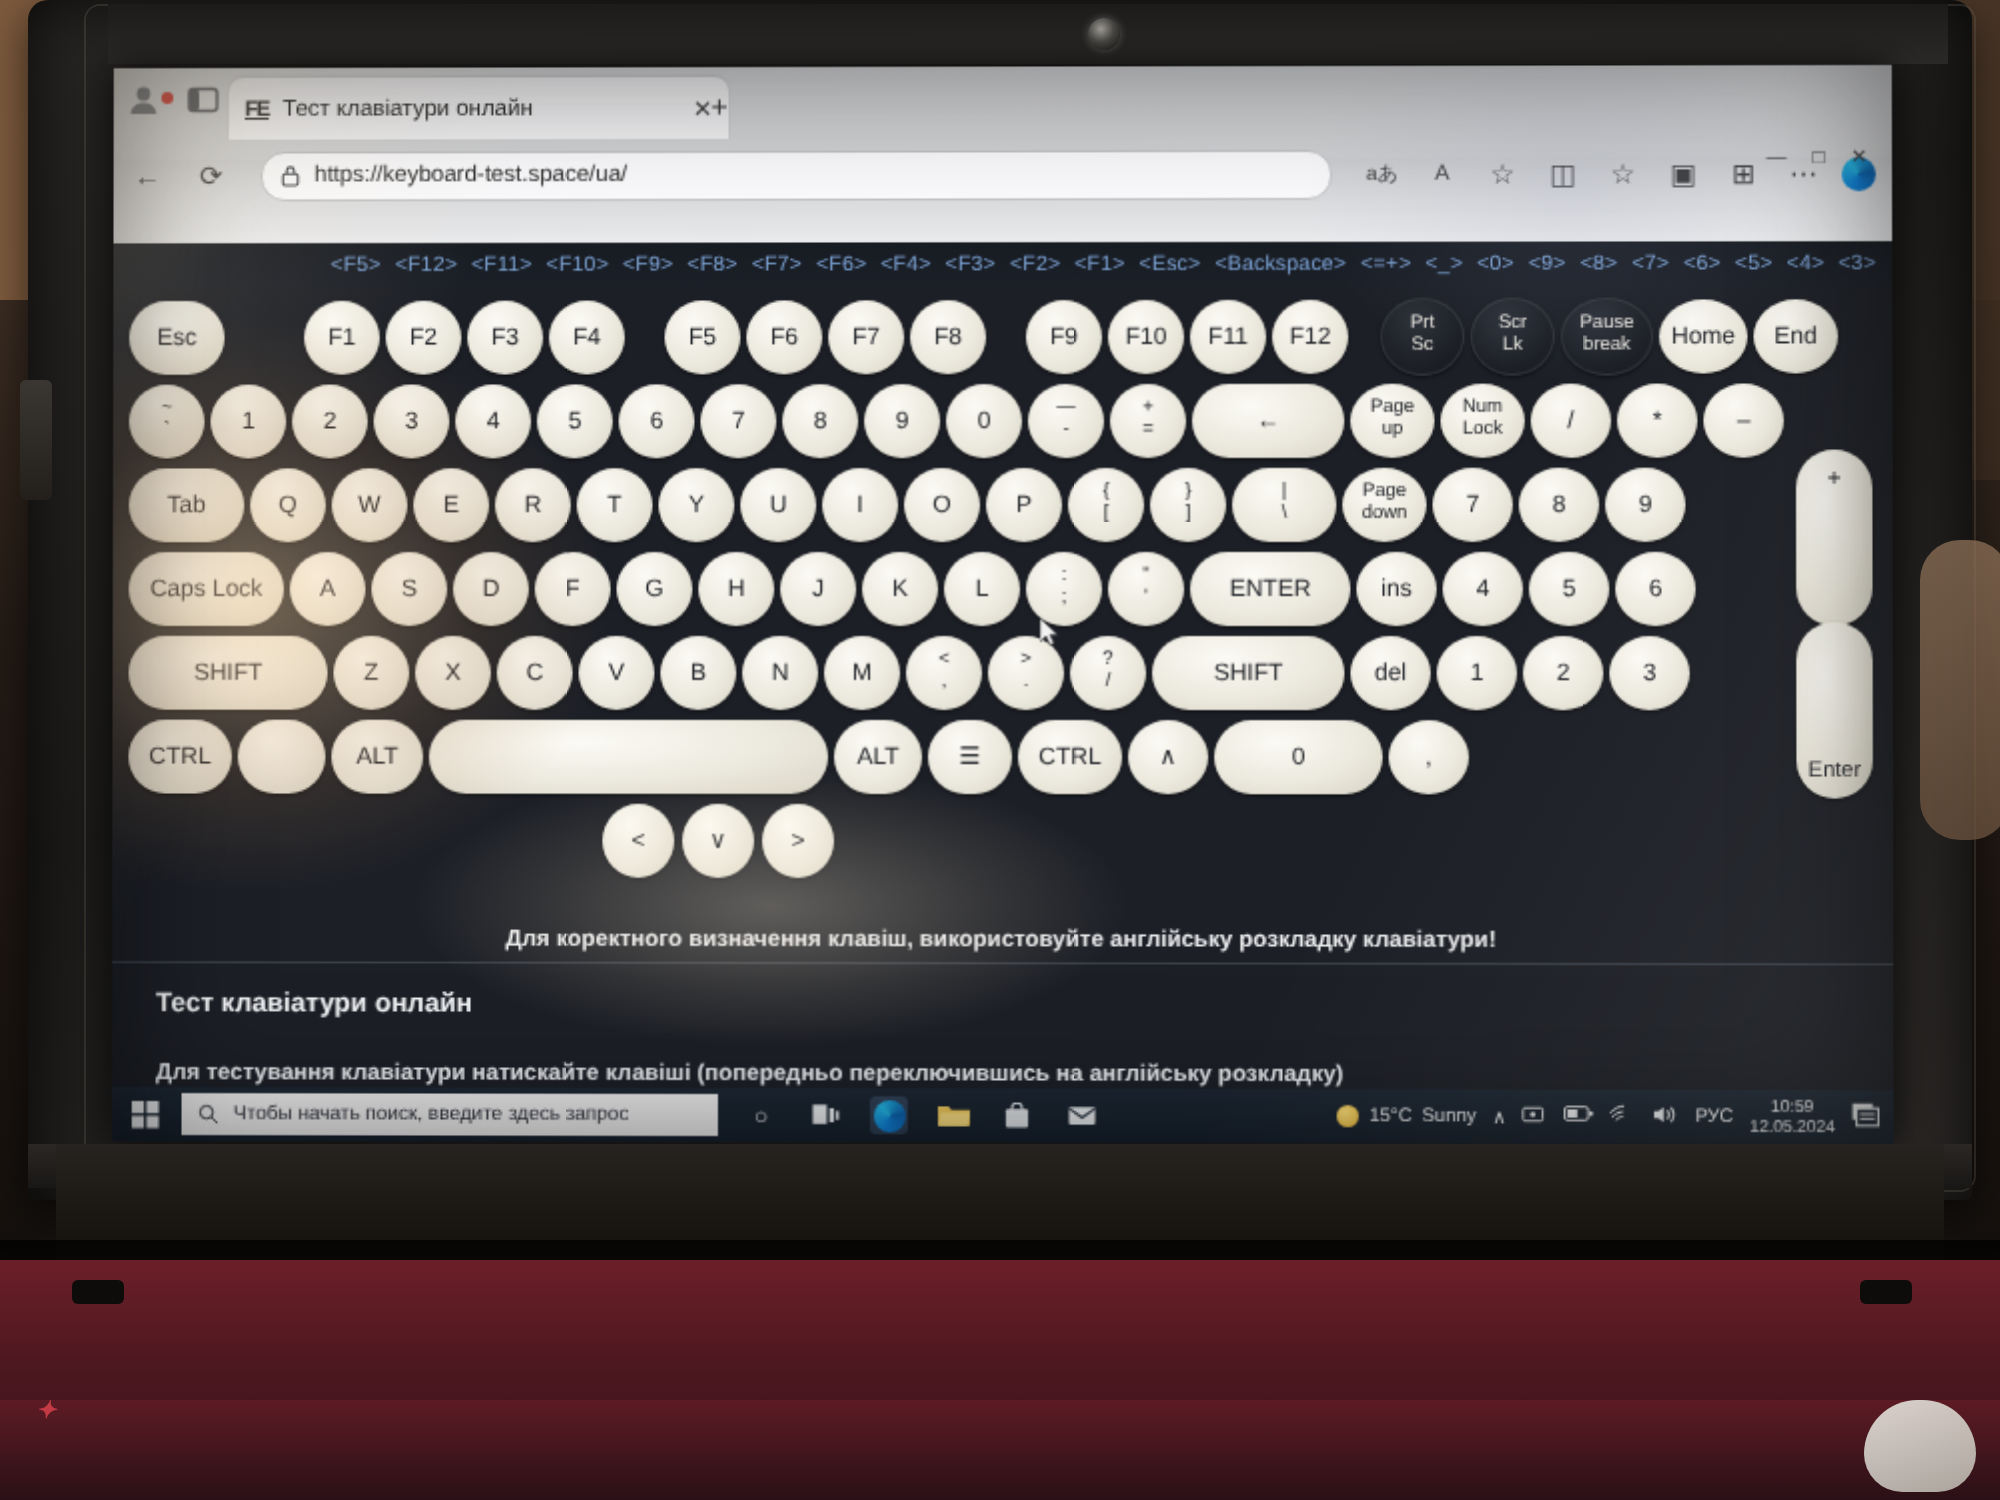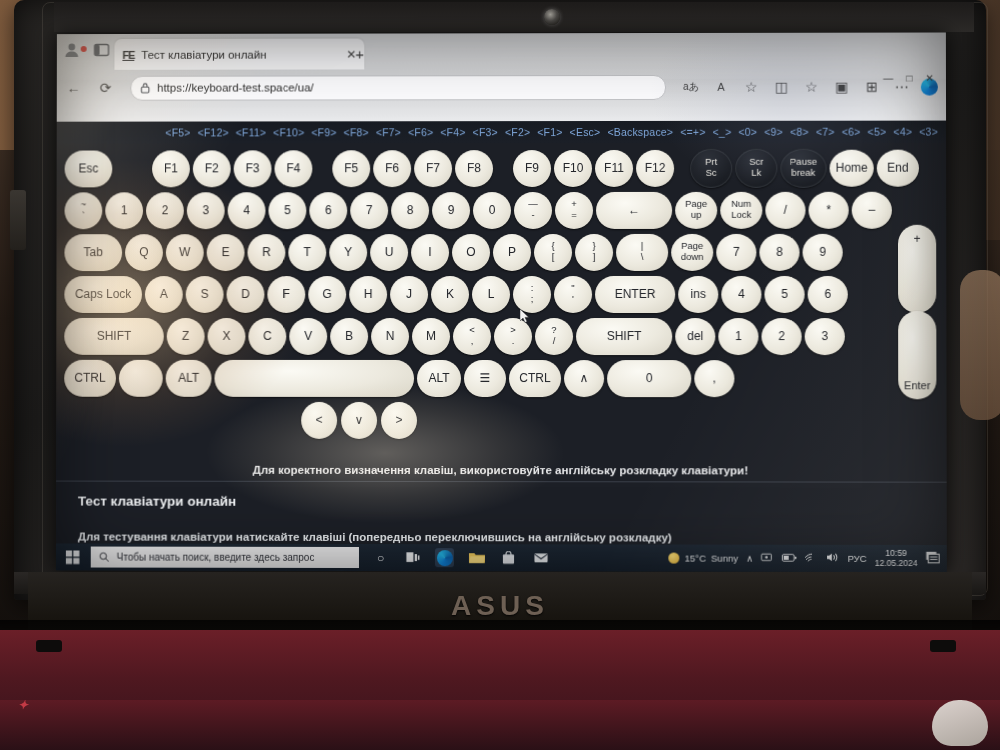--- a/index.html
+++ b/index.html
@@ -742,21 +742,20 @@
 
     <div class="glare glare-a"></div>
     <div class="glare glare-b"></div>
     <div class="glare glare-c"></div>
     <div class="glare glare-d"></div>
     <div class="glare screen-vig"></div>
   </div>
 
   <div class="hinge"></div>
   <div class="base"></div>
-  <div class="brand">ASUS</div>
   <div class="base-shadow"></div>
   <div class="desk"></div>
   <div class="desk-low"></div>
   <div class="foot" style="left:36px;top:640px;"></div>
   <div class="foot" style="left:930px;top:640px;"></div>
   <div class="sticker">✦</div>
   <div class="mouse"></div>
   <div class="hand"></div>
 </div>
 

